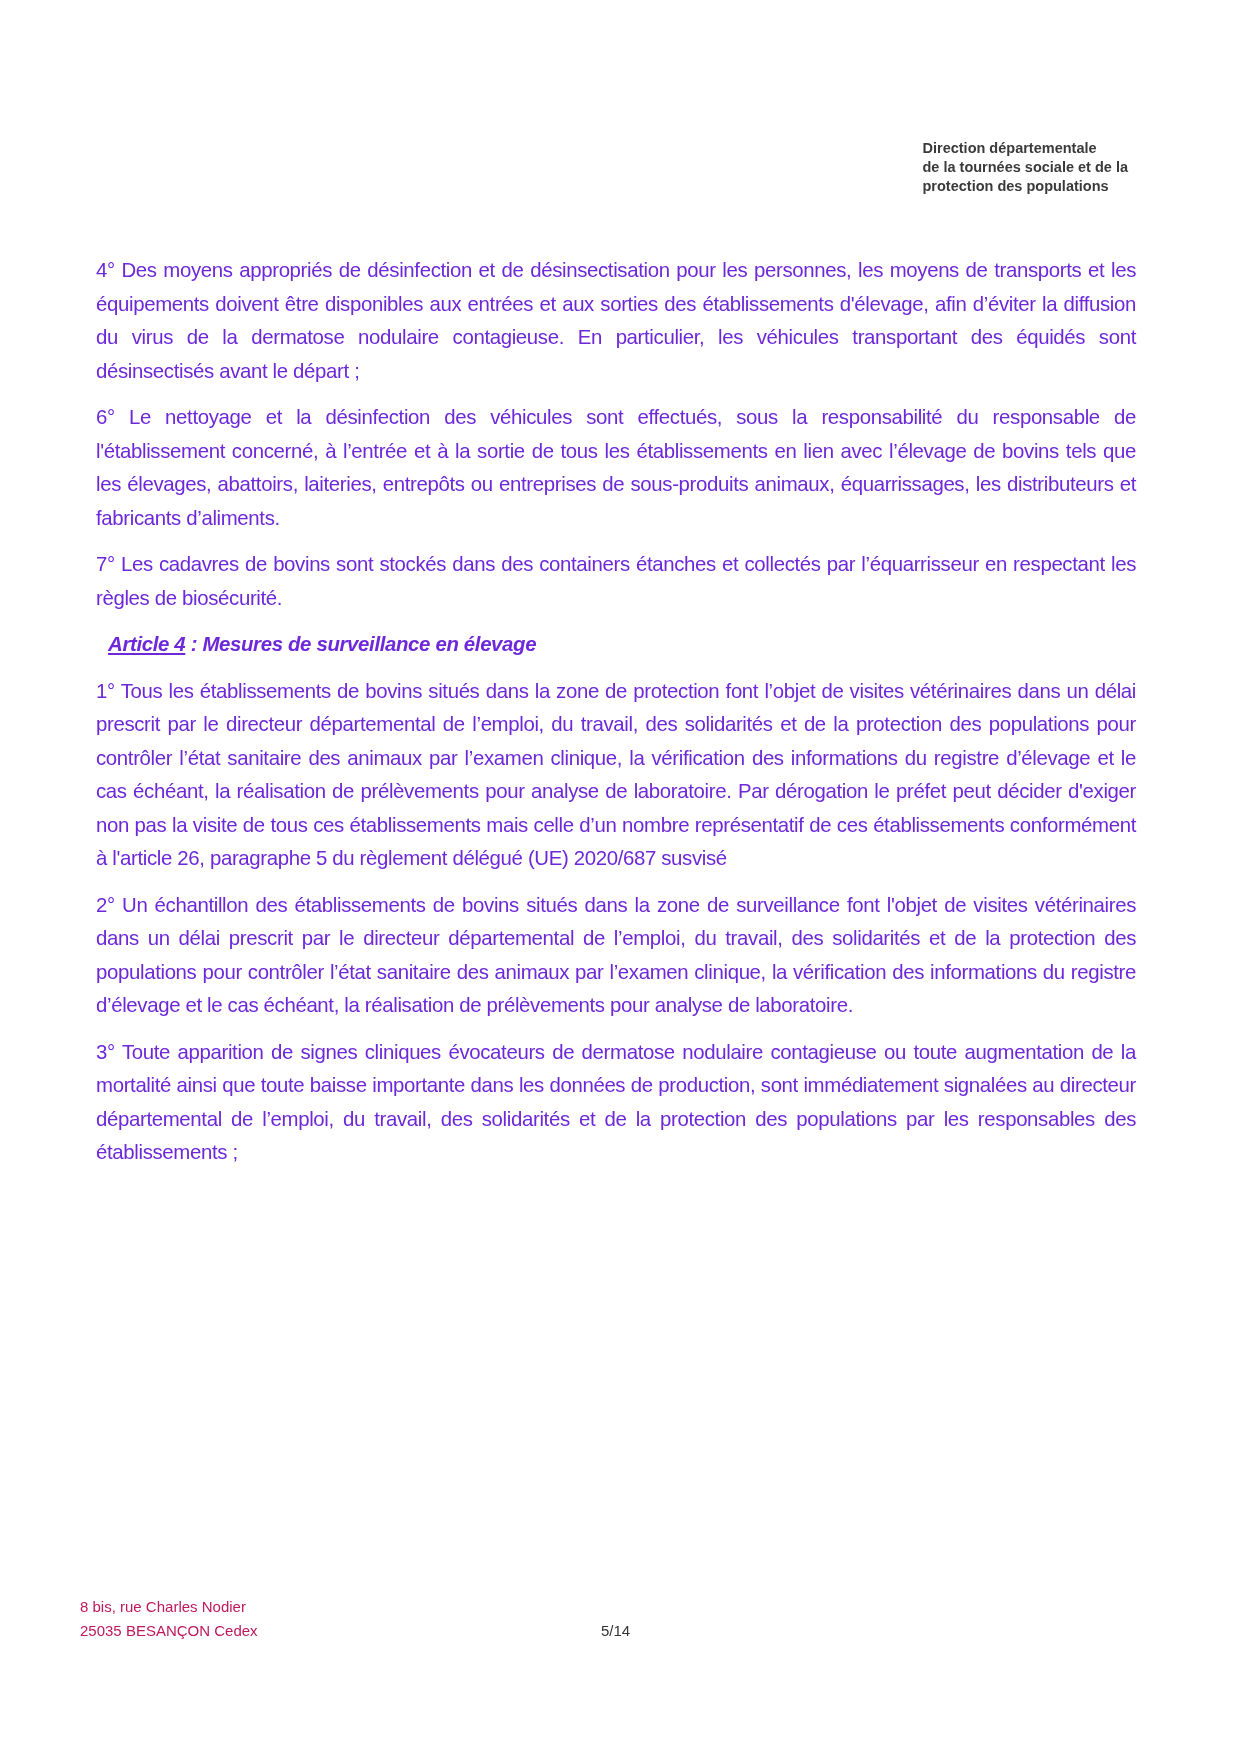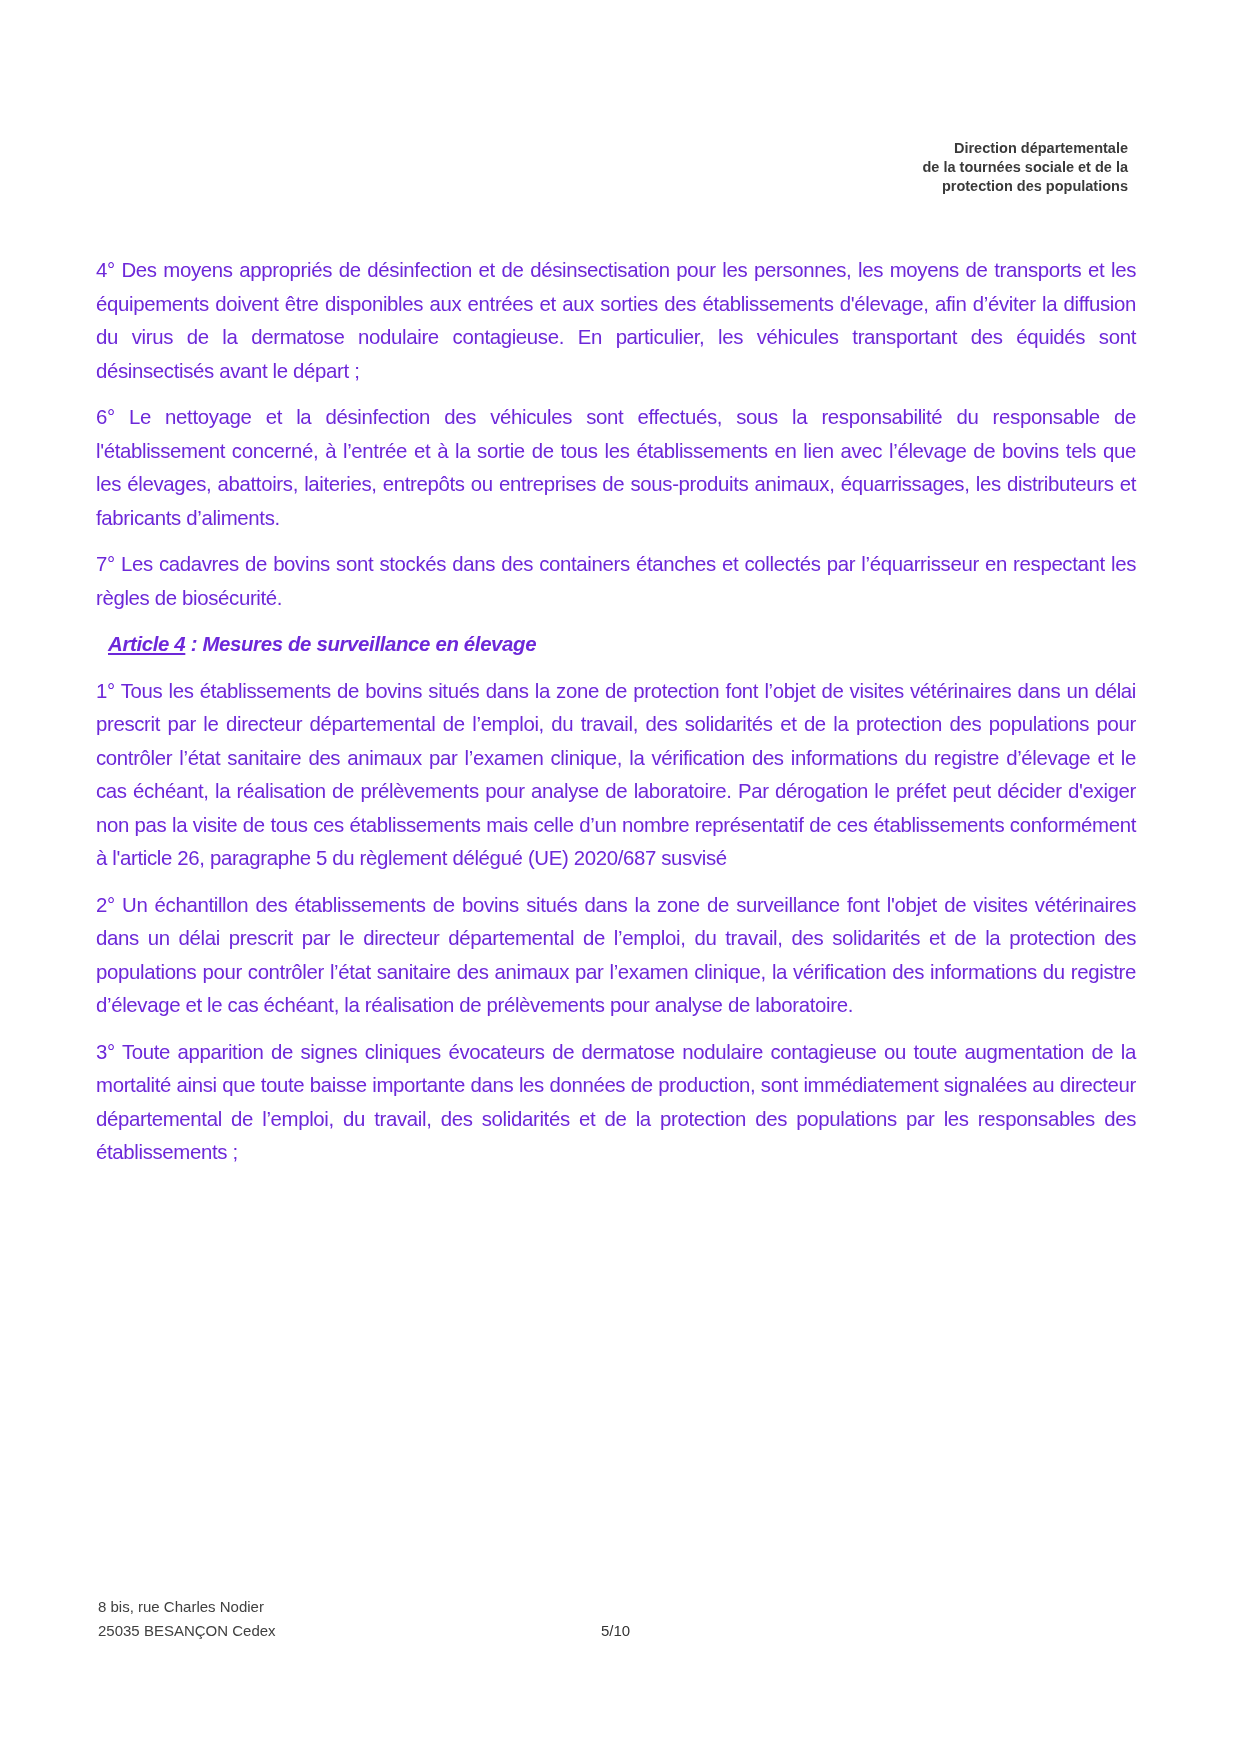--- a/index.html
+++ b/index.html
@@ -1,37 +1,36 @@
 <!DOCTYPE html>
 <html><head>
 <meta charset="utf-8">
 <style>
   html, body { margin: 0; padding: 0; background: #ffffff; }
   body { width: 1240px; height: 1754px; position: relative; overflow: hidden; color: #262626; }
   .header {
     position: absolute; right: 112px; top: 139px;
-    text-align: right;
     font-family: "Liberation Sans", sans-serif;
     font-weight: bold; font-size: 14.5px; line-height: 19px; color: #3a3a3a;
   }
   .body-text {
     position: absolute; left: 96px; top: 254px; width: 1040px;
     font-family: "Liberation Sans", sans-serif;
     font-size: 20.4px; line-height: 33.5px; color: #6d28d9;
     letter-spacing: -0.35px;
   }
   .body-text p { margin: 0 0 13px 0; text-align: justify; hyphens: manual; }
   .article-heading {
     margin: 0 0 13px 12px; font-weight: bold; font-style: italic;
   }
   .article-heading .num { text-decoration: underline; }
   .footer {
-    position: absolute; left: 98px; top: 1595px;
+    position: absolute; left: 80px; top: 1595px;
     font-family: "Liberation Sans", sans-serif;
-    font-size: 15px; line-height: 24px; color: #404040;
+    font-size: 15px; line-height: 24px; color: #be185d;
   }
   .page-num {
     position: absolute; left: 601px; top: 1619px;
     font-family: "Liberation Sans", sans-serif;
     font-size: 15px; line-height: 24px; color: #333;
   }
 </style>
 </head>
 <body>
 
@@ -52,13 +51,13 @@
 
   <p>1° Tous les établissements de bovins situés dans la zone de protection font l’objet de visites vétérinaires dans un délai prescrit par le directeur départemental de l’emploi, du travail, des solidarités et de la protection des populations pour contrôler l’état sanitaire des animaux par l’examen clinique, la vérification des informations du registre d’élevage et le cas échéant, la réalisation de prélèvements pour analyse de laboratoire. Par dérogation le préfet peut décider d'exiger non pas la visite de tous ces établissements mais celle d’un nombre représentatif de ces établissements conformément à l'article 26, paragraphe 5 du règlement délégué (UE) 2020/687 susvisé</p>
   <p>2° Un échantillon des établissements de bovins situés dans la zone de surveillance font l'objet de visites vétérinaires dans un délai prescrit par le directeur départemental de l’emploi, du travail, des solidarités et de la protection des populations pour contrôler l’état sanitaire des animaux par l’examen clinique, la vérification des informations du registre d’élevage et le cas échéant, la réalisation de prélèvements pour analyse de laboratoire.</p>
   <p>3° Toute apparition de signes cliniques évocateurs de dermatose nodulaire contagieuse ou toute augmentation de la mortalité ainsi que toute baisse importante dans les données de production, sont immédiatement signalées au directeur départemental de l’emploi, du travail, des solidarités et de la protection des populations par les responsables des établissements ;</p>
 </div>
 
 <div class="footer">
   <div>8 bis, rue Charles Nodier</div>
   <div>25035 BESANÇON Cedex</div>
 </div>
-<div class="page-num">5/10</div>
+<div class="page-num">5/14</div>
 
 </body></html>

